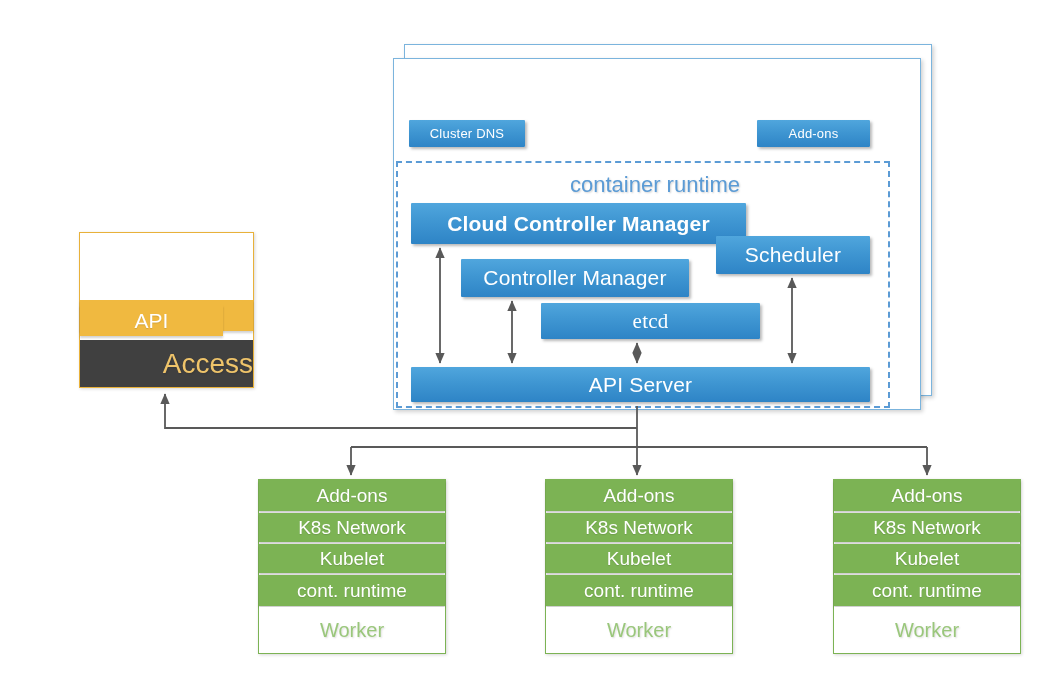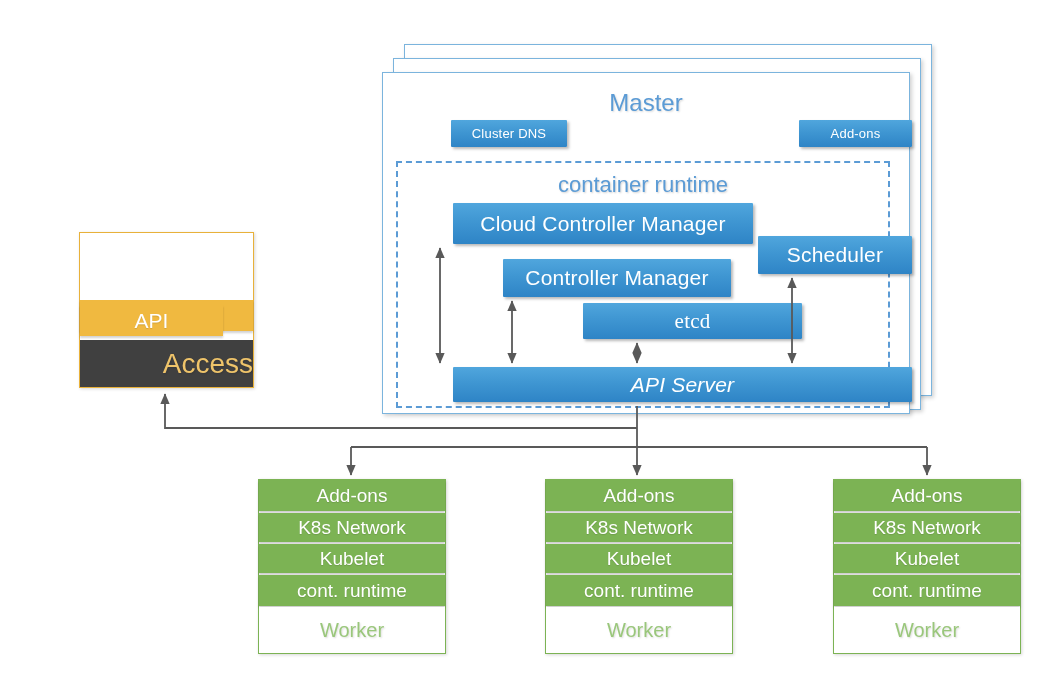--- a/index.html
+++ b/index.html
@@ -26,21 +26,20 @@
     color: #ffffff;
     display: flex;
     align-items: center;
     justify-content: center;
     text-align: center;
     font-family: "Liberation Sans", sans-serif;
     box-shadow: 2px 2px 3px rgba(0,0,0,0.28);
     border-radius: 1px;
     letter-spacing: 0.2px;
     white-space: nowrap;
-    margin-left: 42px;
   }
   .blue-big { font-size: 21px; }
   .blue-small { font-size: 13px; }
 
   .master-card {
     border: 1px solid #7bb4dd;
     background: #ffffff;
     box-shadow: 2px 2px 4px rgba(0,0,0,0.18);
   }
   .master-title {
@@ -55,21 +54,21 @@
   }
 
   .runtime-box {
     border: 2px dashed #5b9bd5;
     background: transparent;
   }
   .runtime-title {
     position: absolute;
     width: 100%;
     top: 9px;
-    left: 0;
+    left: 12px;
     text-align: center;
     font-size: 22px;
     color: #5b9bd5;
     text-shadow: 1px 1px 2px rgba(0,0,0,0.18);
   }
 
   
   .access-frame {
     border: 1px solid #e8b13a;
     background: #ffffff;
@@ -131,53 +130,50 @@
   }
 </style>
 </head>
 <body>
 
 <div id="canvas">
 
   <div class="abs master-card" style="left:404px; top:44px; width:528px; height:352px;"></div>
   <div class="abs master-card" style="left:393px; top:58px; width:528px; height:352px;"></div>
 
-  <div class="abs master-card" style="left:382px; top:72px; width:528px; height:342px;">
-    <div class="master-title">Master</div>
-  </div>
 
   <div class="abs blue-box blue-small" style="left:409px; top:120px; width:116px; height:27px;">
     <span>Cluster DNS</span>
   </div>
 
   <div class="abs blue-box blue-small" style="left:757px; top:120px; width:113px; height:27px;">
     <span>Add-ons</span>
   </div>
 
   <div class="abs runtime-box" style="left:396px; top:161px; width:494px; height:247px;">
     <div class="runtime-title">container runtime</div>
   </div>
 
-  <div class="abs blue-box blue-big" style="left:411px; top:203px; width:300px; height:41px;">
+  <div class="abs blue-box blue-big" style="left:411px; top:203px; width:335px; height:41px;font-weight:bold;">
     <span>Cloud Controller Manager</span>
   </div>
 
   <div class="abs blue-box blue-big" style="left:716px; top:236px; width:154px; height:38px;">
     <span>Scheduler</span>
   </div>
 
   <div class="abs blue-box blue-big" style="left:461px; top:259px; width:228px; height:38px;">
     <span>Controller Manager</span>
   </div>
 
   <div class="abs blue-box blue-big" style="left:541px; top:303px; width:219px; height:36px;font-family:Liberation Serif, serif;">
     <span>etcd</span>
   </div>
 
-  <div class="abs blue-box blue-big" style="left:411px; top:367px; width:459px; height:35px;font-style:italic;">
+  <div class="abs blue-box blue-big" style="left:411px; top:367px; width:459px; height:35px;">
     <span>API Server</span>
   </div>
 
   <div class="abs access-frame" style="left:79px; top:232px; width:175px; height:156px;">
     <div class="abs orange-cell" style="left:0px; top:37px; width:173px; height:31px;margin-top:30px;">
       <span>UI</span>
     </div>
     <div class="abs orange-cell" style="left:0px; top:72px; width:143px; height:31px;">
       <span>API</span>
     </div>

